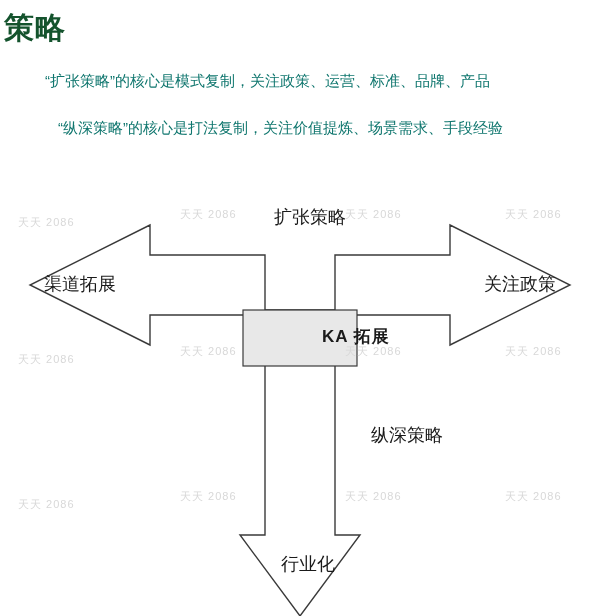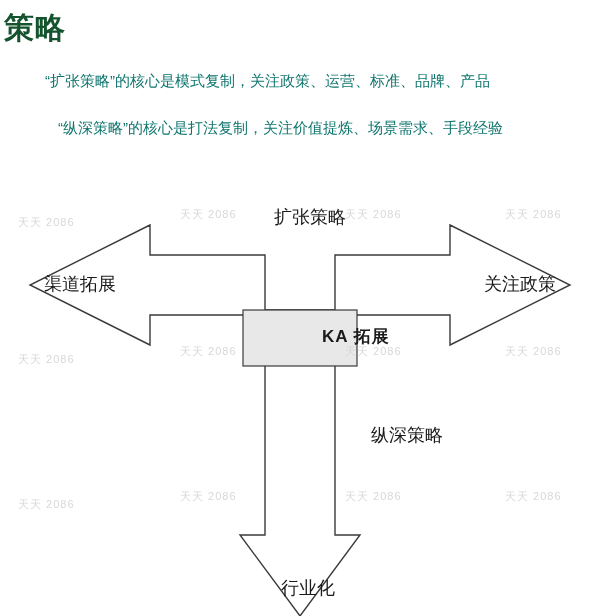--- a/index.html
+++ b/index.html
@@ -87,21 +87,20 @@
     margin-left: 38px;
   }
   .lbl-depth-strategy {
     left: 371px;
     top: 243px;
     text-align: right;
   }
   .lbl-industry {
     left: 281px;
     top: 372px;
-    margin-top: 24px;
   }
   
   .wm {
     position: absolute;
     font-size: 11px;
     color: #d8d8d8;
     letter-spacing: 1px;
     pointer-events: none;
     user-select: none;
     white-space: nowrap;

